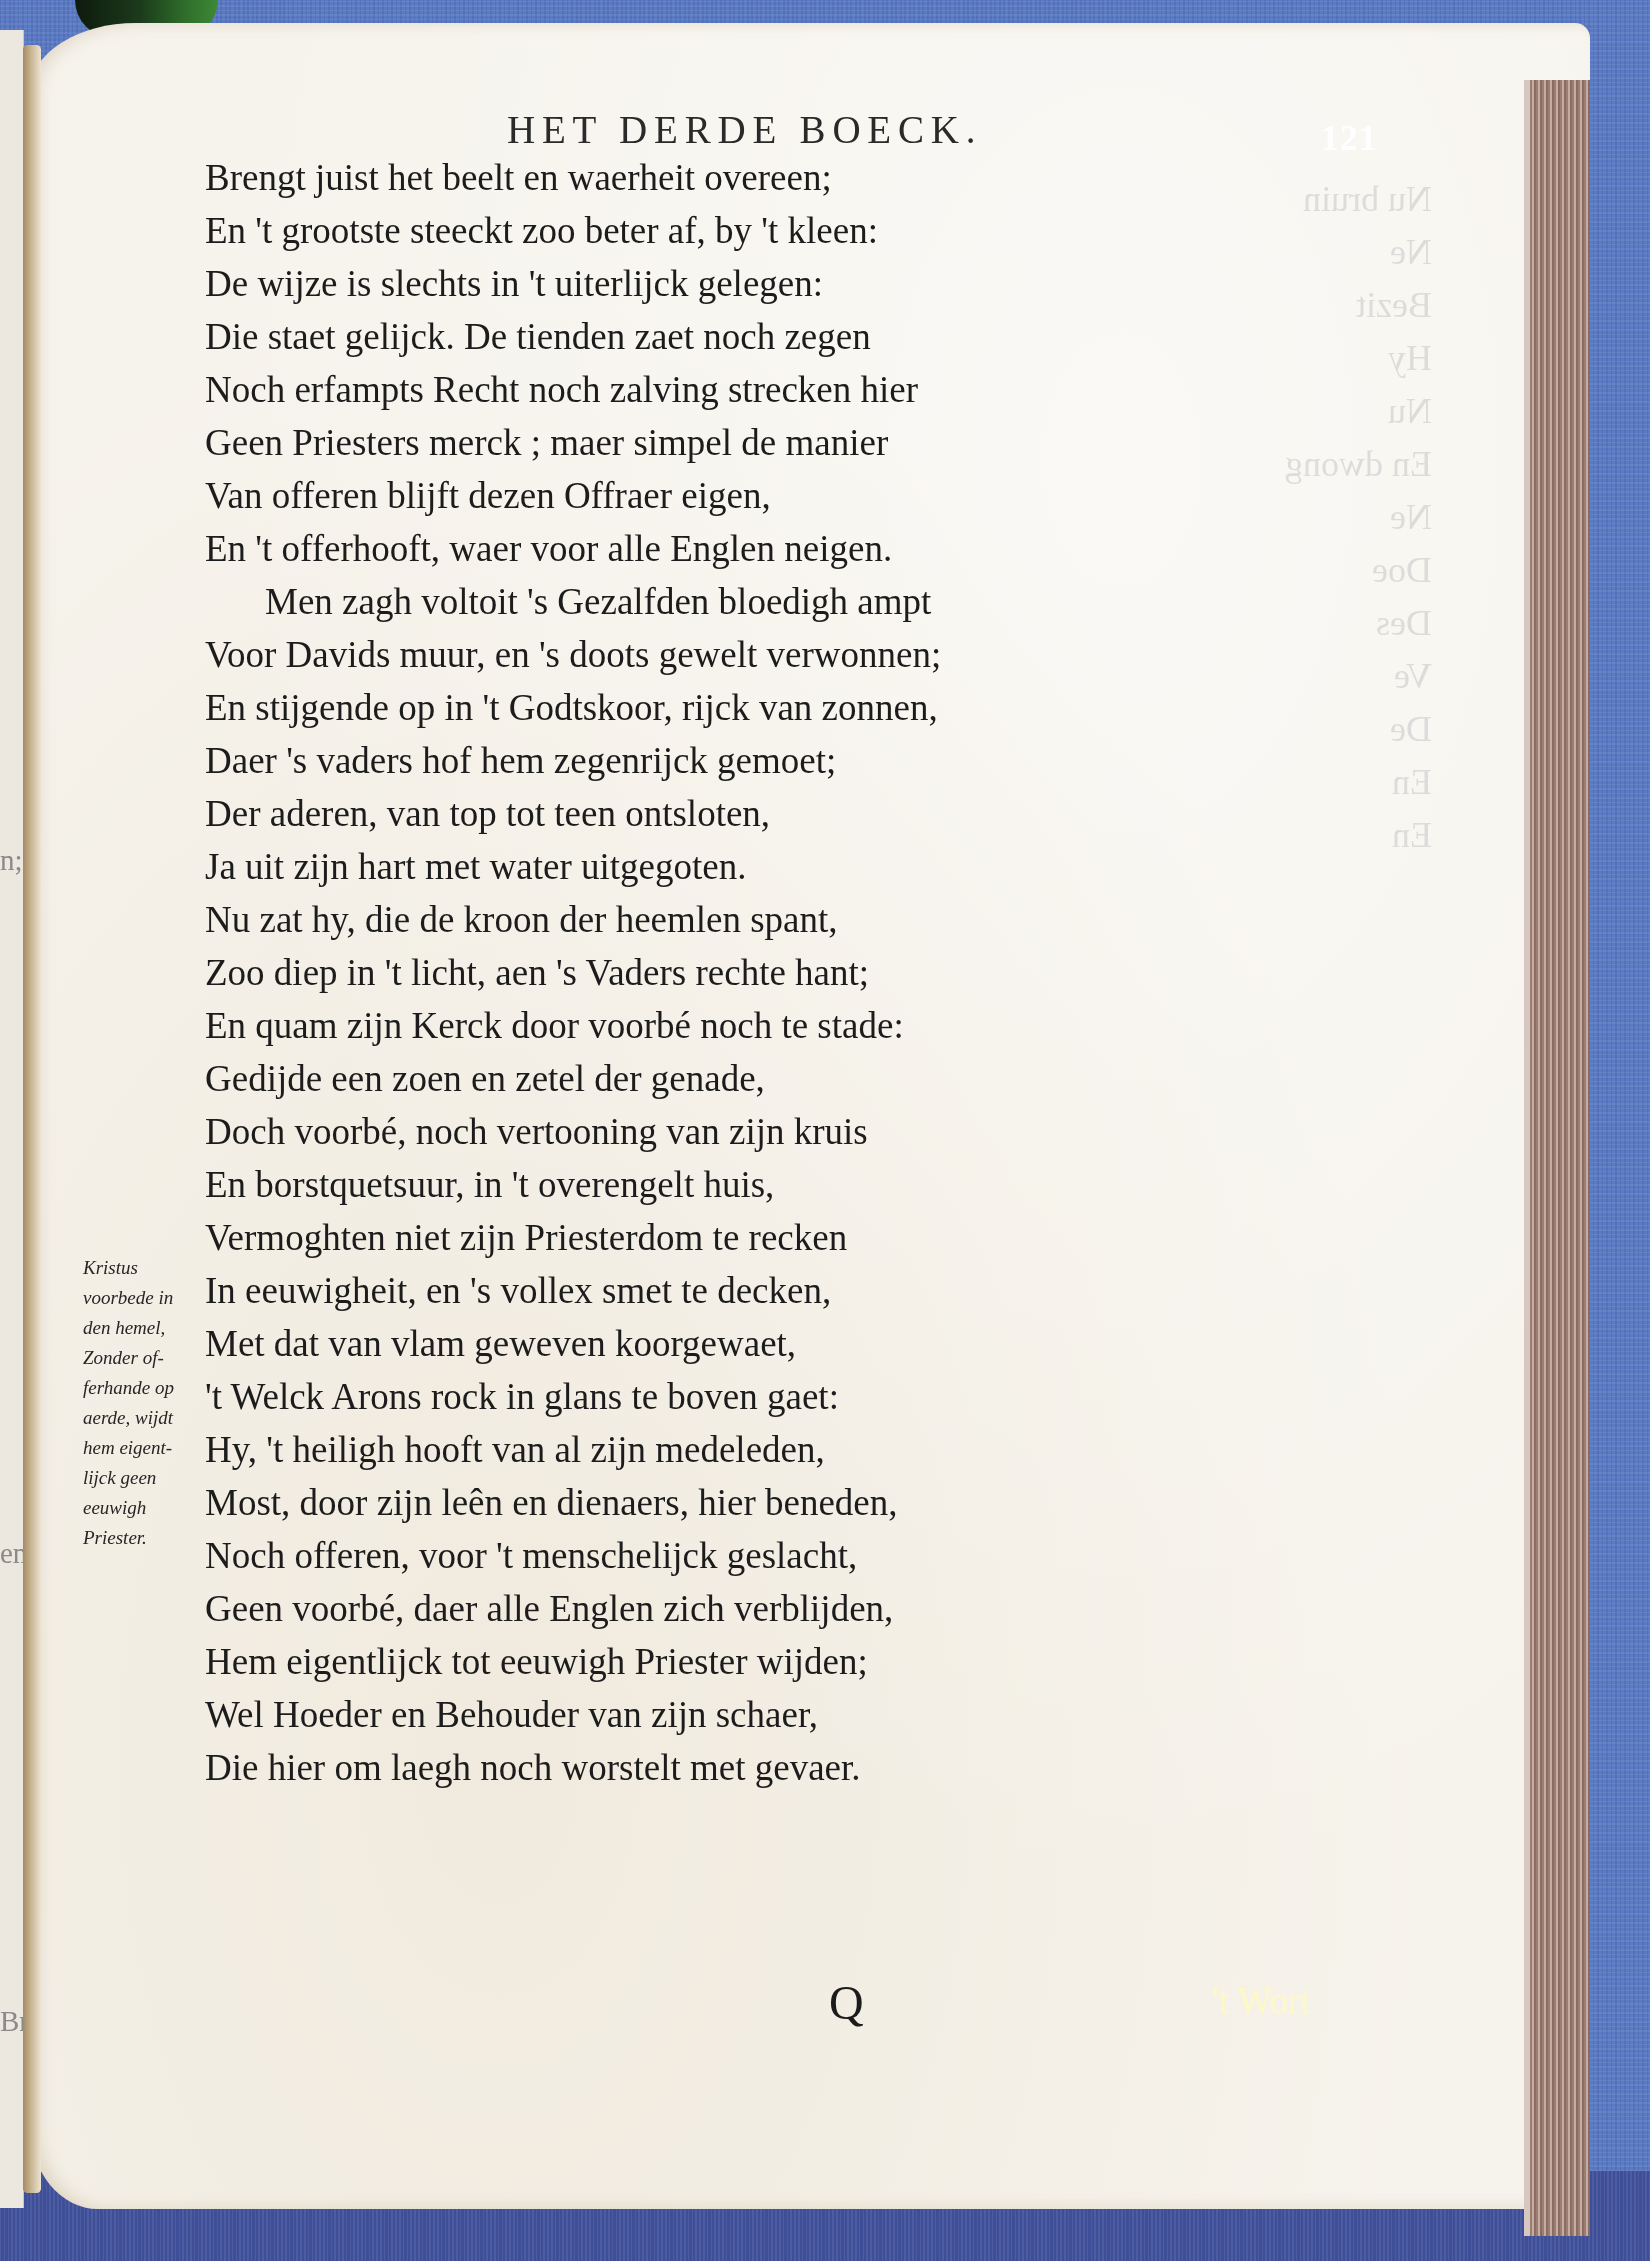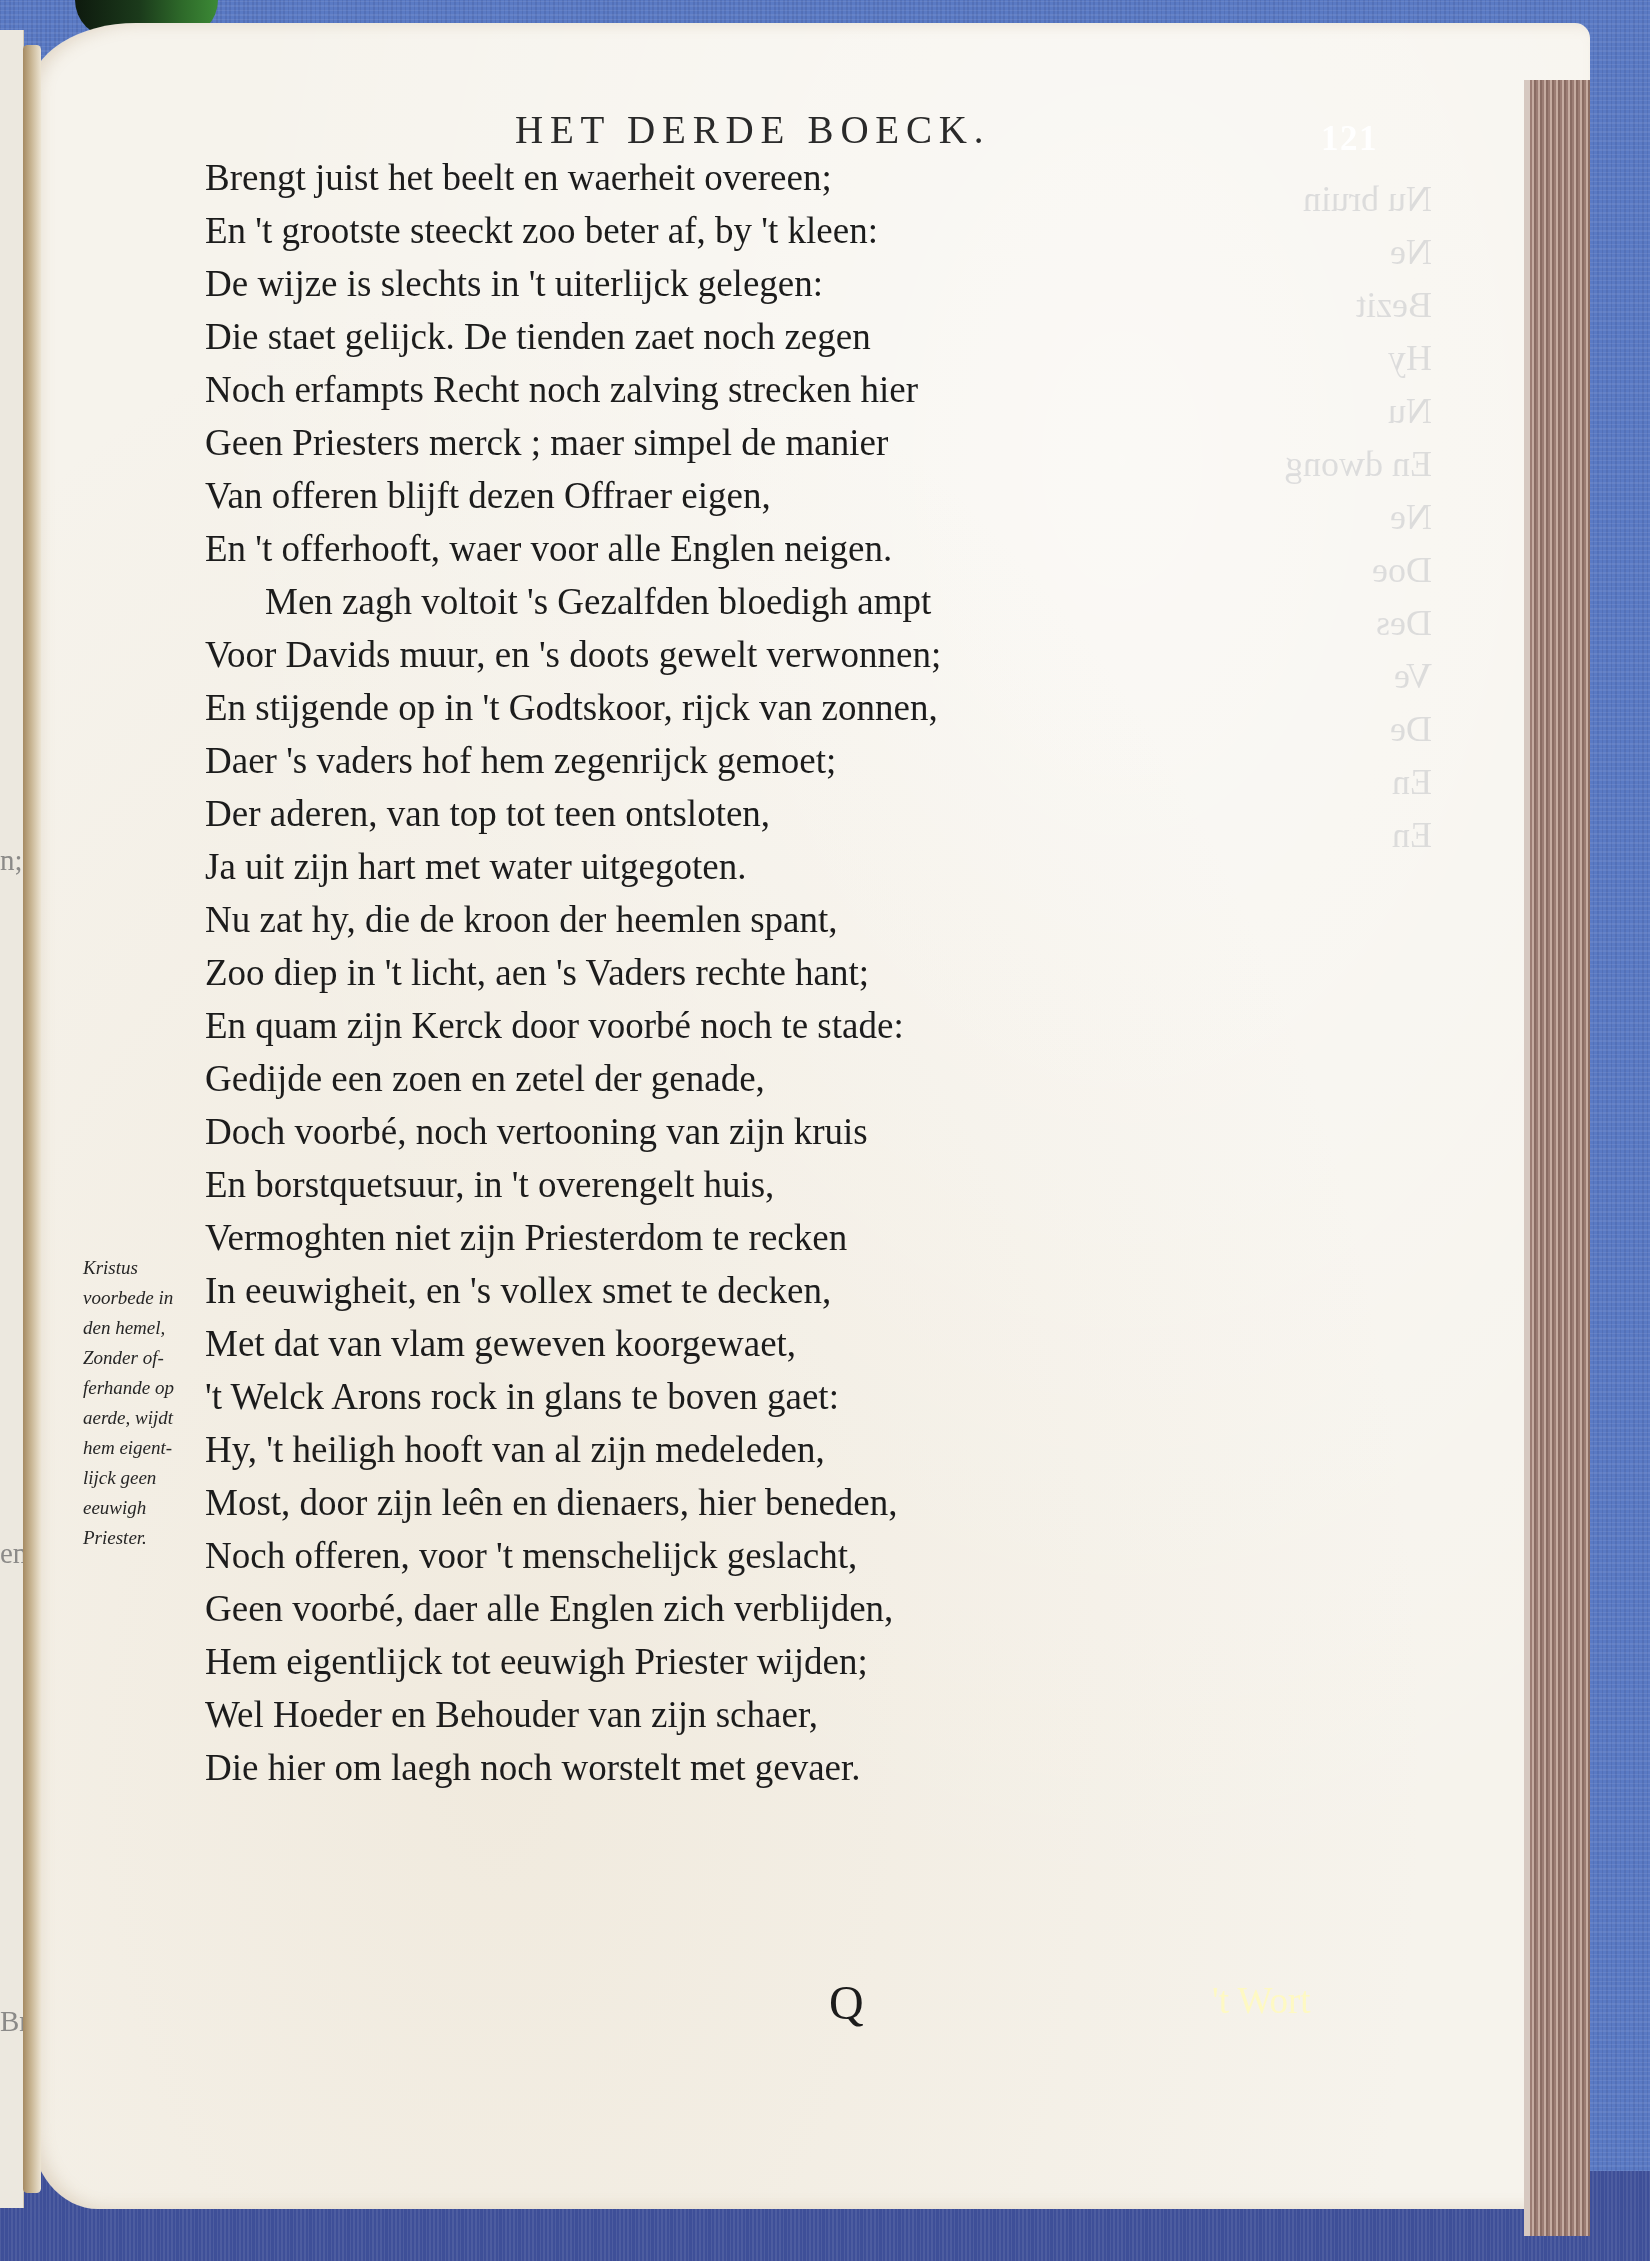--- a/index.html
+++ b/index.html
@@ -84,21 +84,20 @@
       border-left: 6px solid #d6c8c0;
     }
     .running-head {
       position: absolute;
       top: 107px;
       left: 507px;
       font-size: 39px;
       letter-spacing: 6.8px;
       color: #2a2a2a;
       white-space: nowrap;
-      margin-left: 8px;
     }
     .page-number {
       position: absolute;
       top: 119px;
       left: 1321px;
       font-size: 35px;
       font-weight: bold;
       color: #ffffff;
       letter-spacing: 1.5px;
     }

